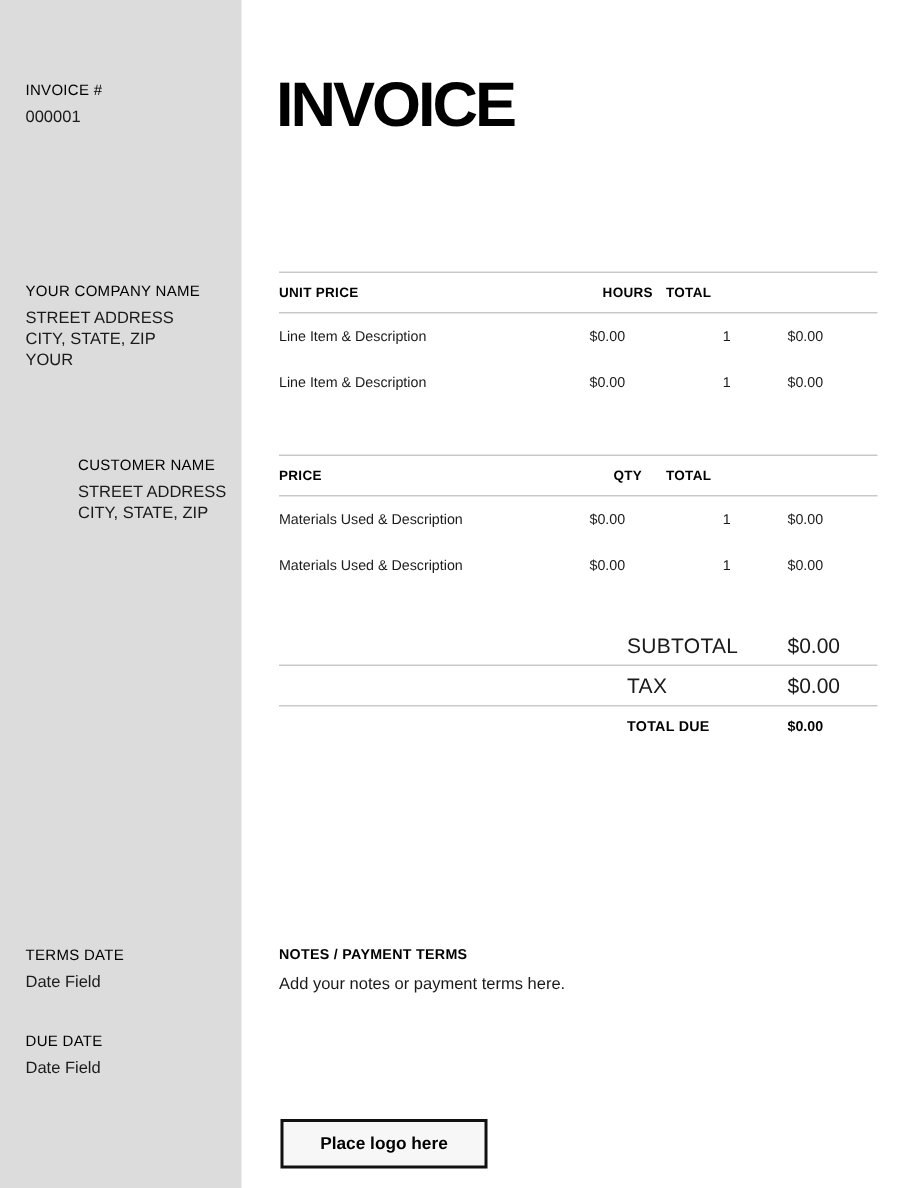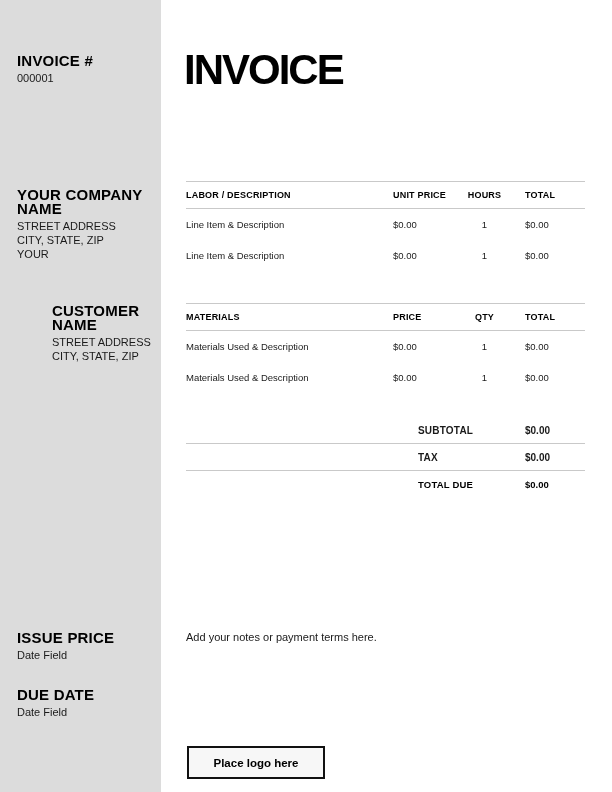--- a/index.html
+++ b/index.html
@@ -14,21 +14,21 @@
 
   
   .sidebar {
     position: absolute;
     left: 0; top: 0;
     width: 161px; height: 792px;
     background: #dcdcdc;
   }
   .sb-block { position: absolute; left: 17px; right: 8px; }
   .sb-label {
-    font-size: 15px; font-weight: bold; line-height: 14px;
+    font-size: 10px; font-weight: normal; line-height: 14px;
     letter-spacing: 0.2px;
   }
   .sb-line { font-size: 11px; line-height: 14px; color: #1a1a1a; }
   .sb-block .sb-label { margin-bottom: 3px; }
 
   .blk-invoice-no { top: 54px; }
   .blk-company    { top: 188px; }
   .blk-customer   { top: 304px; margin-left: 35px; }
   .blk-issue-date { top: 631px; }
   .blk-due-date   { top: 688px; }
@@ -60,21 +60,21 @@
   }
   .trow-data { height: 31px; font-size: 9.5px; color: #1a1a1a; }
 
   
   .summary { position: absolute; left: 186px; top: 417px; width: 399px; }
   .srow {
     display: grid;
     grid-template-columns: 1fr 107px 60px;
     align-items: center;
     height: 27px;
-    font-size: 10px; color: #1a1a1a; font-weight: bold;
+    font-size: 14px; color: #1a1a1a;
   }
   .srow.ruled { border-bottom: 1px solid #c9c9c9; }
   .srow.total { font-weight: bold; color: #000; font-size: 9.5px; }
   .srow .s-label { letter-spacing: 0.2px; }
 
   
   .notes { position: absolute; left: 186px; top: 631px; width: 360px; }
   .notes-label { font-size: 9.5px; font-weight: bold; letter-spacing: 0.2px; margin-bottom: 8px; }
   .notes-text { font-size: 11px; color: #1a1a1a; }
 
@@ -106,57 +106,55 @@
     <div class="sb-line">YOUR</div>
   </div>
 
   <div class="sb-block blk-customer">
     <div class="sb-label">CUSTOMER NAME</div>
     <div class="sb-line">STREET ADDRESS</div>
     <div class="sb-line">CITY, STATE, ZIP</div>
   </div>
 
   <div class="sb-block blk-issue-date">
-    <div class="sb-label">ISSUE PRICE</div>
+    <div class="sb-label">TERMS DATE</div>
     <div class="sb-line">Date Field</div>
   </div>
 
   <div class="sb-block blk-due-date">
     <div class="sb-label">DUE DATE</div>
     <div class="sb-line">Date Field</div>
   </div>
 
 </div>
 
 <h1 class="main-title">INVOICE</h1>
 
 <div class="itable tbl-labor">
   <div class="trow trow-head">
-    <div class="c-desc">LABOR / DESCRIPTION</div>
     <div class="c-price">UNIT PRICE</div>
     <div class="c-qty">HOURS</div>
     <div class="c-total">TOTAL</div>
   </div>
   <div class="trow trow-data">
     <div class="c-desc">Line Item &amp; Description</div>
     <div class="c-price">$0.00</div>
     <div class="c-qty">1</div>
     <div class="c-total">$0.00</div>
   </div>
   <div class="trow trow-data">
     <div class="c-desc">Line Item &amp; Description</div>
     <div class="c-price">$0.00</div>
     <div class="c-qty">1</div>
     <div class="c-total">$0.00</div>
   </div>
 </div>
 
 <div class="itable tbl-materials">
   <div class="trow trow-head">
-    <div class="c-desc">MATERIALS</div>
     <div class="c-price">PRICE</div>
     <div class="c-qty">QTY</div>
     <div class="c-total">TOTAL</div>
   </div>
   <div class="trow trow-data">
     <div class="c-desc">Materials Used &amp; Description</div>
     <div class="c-price">$0.00</div>
     <div class="c-qty">1</div>
     <div class="c-total">$0.00</div>
   </div>
@@ -180,18 +178,19 @@
     <div class="s-value">$0.00</div>
   </div>
   <div class="srow total">
     <div></div>
     <div class="s-label">TOTAL DUE</div>
     <div class="s-value">$0.00</div>
   </div>
 </div>
 
 <div class="notes">
+  <div class="notes-label">NOTES / PAYMENT TERMS</div>
   <div class="notes-text">Add your notes or payment terms here.</div>
 </div>
 
 <div class="logo-box">
   <span>Place logo here</span>
 </div>
 
 </body></html>

